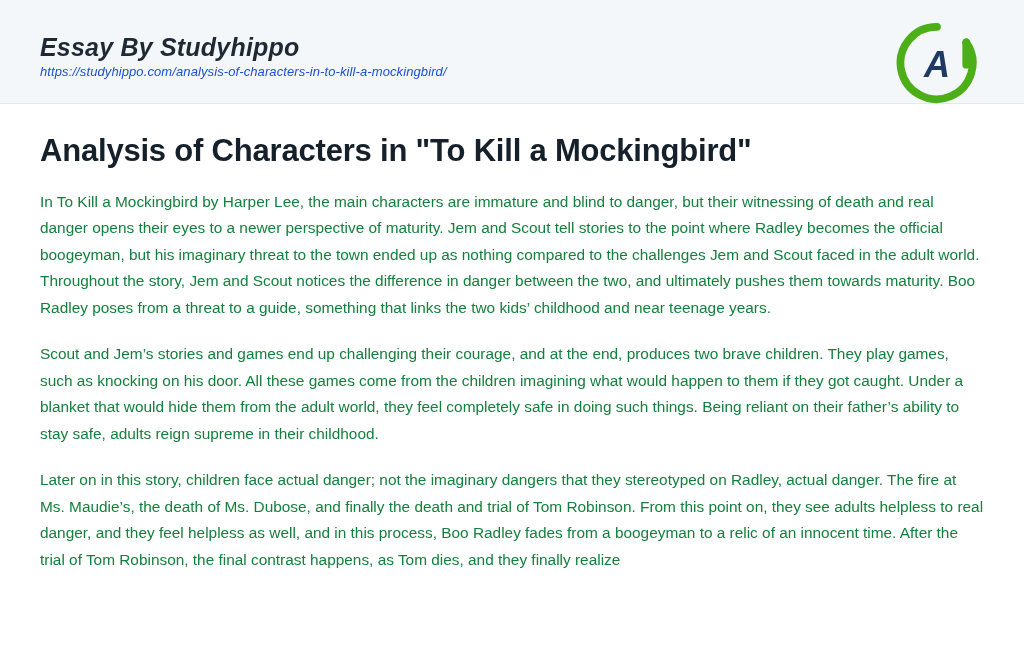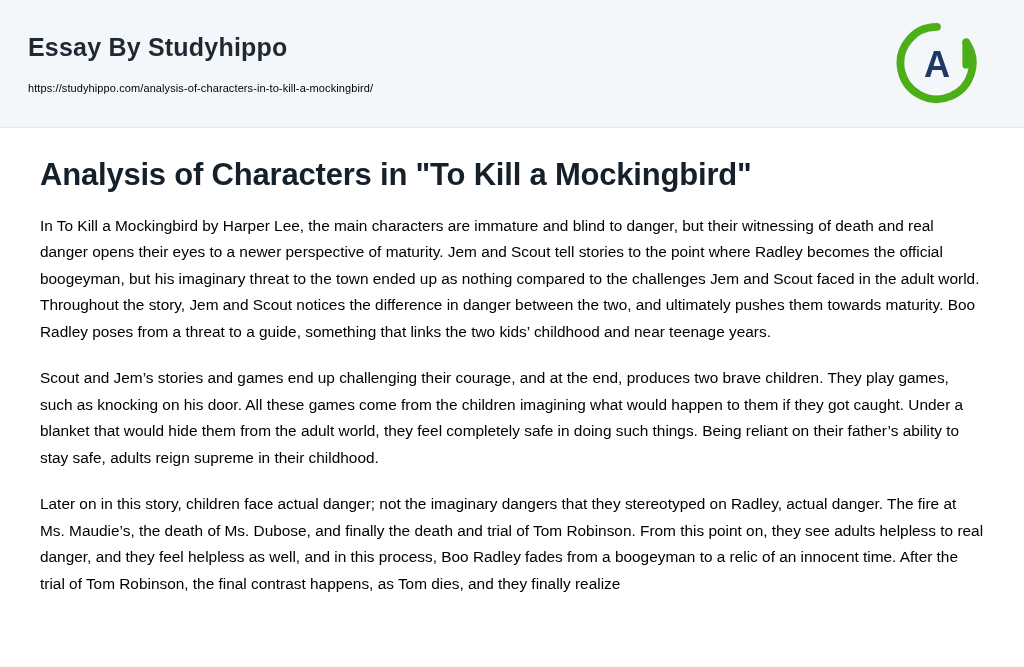--- a/index.html
+++ b/index.html
@@ -19,38 +19,39 @@
     width: 1024px;
     height: 667px;
     position: relative;
     box-sizing: border-box;
   }
 
   
   .header {
     background: #f4f7fa;
     border-bottom: 1px solid #e2e8f0;
-    height: 128px;
+    height: 104px;
     box-sizing: border-box;
-    padding: 32px 40px 0 28px;
+    padding: 32px 40px 0 40px;
     position: relative;
+    font-style: italic;
   }
 
   .brand {
     font-size: 25px;
     font-weight: bold;
     letter-spacing: 0.2px;
     line-height: 1.2;
     margin: 0;
   }
 
   .source-url {
-    margin-top: 20px;
-    font-size: 11px;
-    color: #000000;
+    margin-top: 2px;
+    font-size: 13px;
+    color: #1d4ed8;
     letter-spacing: 0.1px;
     text-decoration: none;
     display: inline-block;
   }
 
   .logo {
     position: absolute;
     right: 44px;
     top: 20px;
     width: 86px;
@@ -67,21 +68,21 @@
     font-weight: bold;
     color: #15202b;
     margin: 0 0 18px 0;
     letter-spacing: -0.2px;
     line-height: 1.25;
   }
 
   .article-body p {
     font-size: 15.4px;
     line-height: 1.72;
-    color: #000000;
+    color: #15803d;
     margin: 0 0 20px 0;
     text-align: left;
   }
   .article-body p:last-child {
     margin-bottom: 8px;
   }
 </style>
 </head>
 <body>
 

